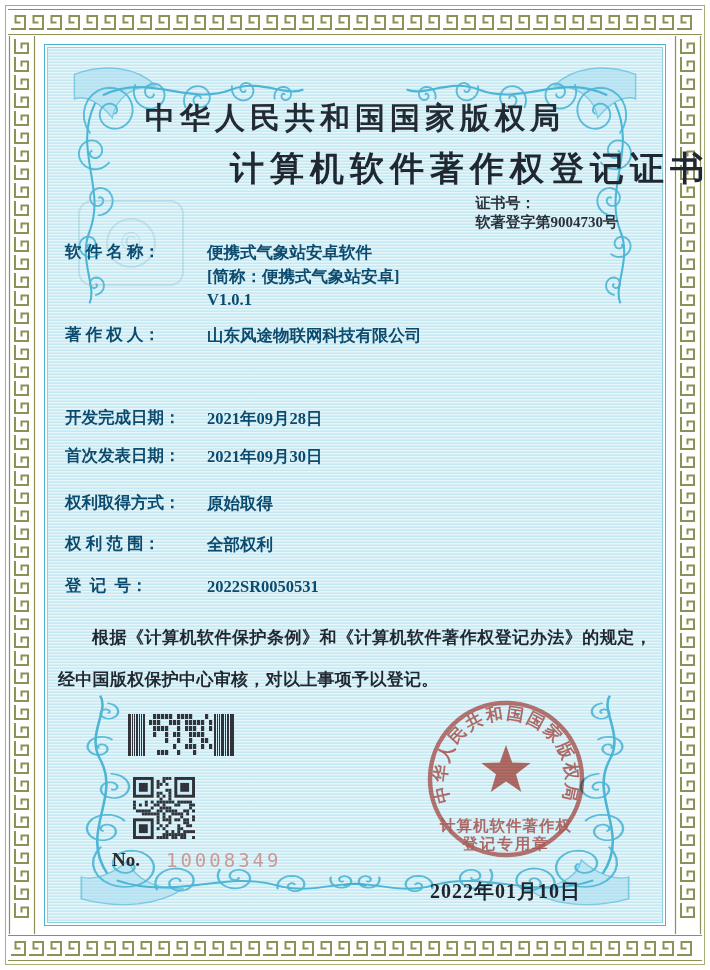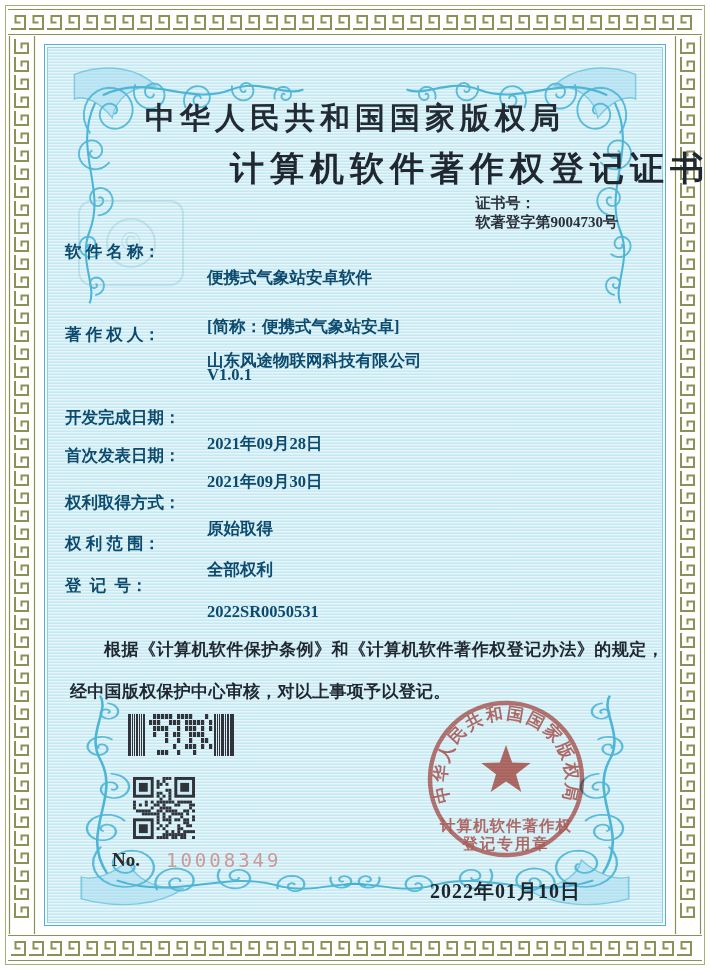--- a/index.html
+++ b/index.html
@@ -49,25 +49,25 @@
     position:absolute; left:0; right:0; top:146px; text-align:right;
     font-size:34px; font-weight:bold; letter-spacing:6px; color:#1f2730; margin:0;
   }
   .cert-no{
     position:absolute; top:194px; right:92px;
     font-size:15px; font-weight:bold; color:#2a313a; display:flex; flex-direction:column;
   }
   .field-row{position:absolute; left:65px; display:flex; color:#0c4a6e;}
   .f-label{width:142px; flex:none; font-size:16.5px; font-weight:bold; white-space:pre;}
   .f-values{font-size:16.5px; font-weight:bold;}
-  .f-values .vline{line-height:23.5px;margin-top:25px;}
+  .f-values .vline{line-height:23.5px;}
   .statement{
     position:absolute; left:58px; top:617px; width:594px;
     font-size:17px; font-weight:bold; line-height:42px; color:#1f2730;
-    text-align:justify; text-indent:2em; margin:12px; letter-spacing:0.3px;
+    text-align:justify; text-indent:2em; margin:0; letter-spacing:0.3px;
   }
   
   svg.barcode{position:absolute; left:128px; top:714px;}
   svg.qrcode{position:absolute; left:133px; top:777px;}
   .serial{
     position:absolute; left:112px; top:849px; display:flex; gap:14px; align-items:flex-end;
   }
   .serial .prefix{font-size:19px; font-weight:bold; color:#2a2a2a;}
   .serial .number{
     font-family:"DejaVu Sans Mono","Liberation Mono",monospace;

